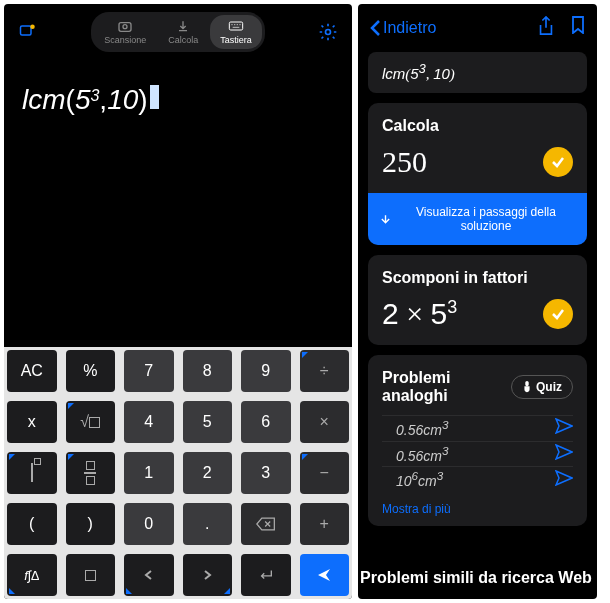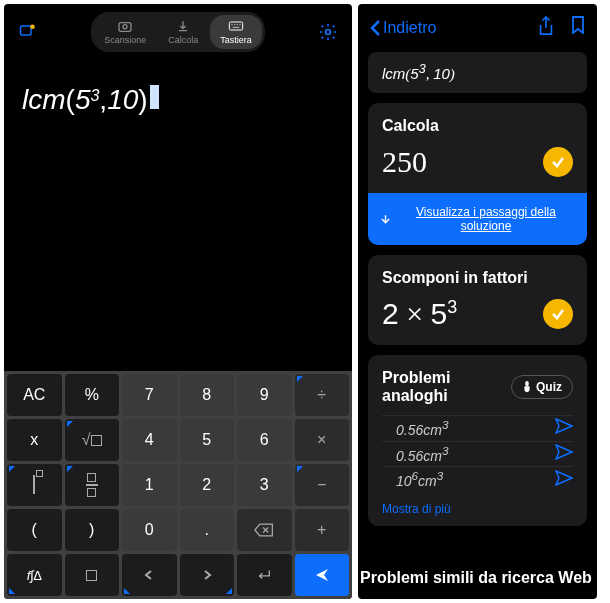--- a/index.html
+++ b/index.html
@@ -13,21 +13,21 @@
 .top-icon { width: 20px; height: 20px; display: flex; align-items: center; justify-content: center; }
 .mode-tabs { display: flex; background: #1c1c1e; border-radius: 18px; padding: 3px; gap: 2px; }
 .mode-tab { display: flex; flex-direction: column; align-items: center; padding: 4px 10px; border-radius: 14px; font-size: 9px; color: #888; }
 .mode-tab.active { background: #3a3a3c; color: #fff; }
 .mode-tab svg { width: 16px; height: 14px; margin-bottom: 2px; }
 .input-area { flex: 1; padding: 24px 18px; }
 .expr { font-family: 'Times New Roman', serif; font-style: italic; font-size: 28px; color: #fff; display: flex; align-items: baseline; }
 .sup { font-size: 16px; vertical-align: super; position: relative; top: -8px; }
 .cursor { display: inline-block; width: 9px; height: 24px; background: #cfe5ff; margin-left: 2px; }
 
-.keypad { display: grid; grid-template-columns: repeat(6, 1fr); gap: 3px; padding: 3px; background: #404040; }
+.keypad { display: grid; grid-template-columns: repeat(6, 1fr); gap: 9px; padding: 3px; background: #e5e5e5; }
 .key { background: #2c2c2e; color: #fff; height: 42px; display: flex; align-items: center; justify-content: center; font-size: 16px; border-radius: 4px; position: relative; }
 .key.dark { background: #1c1c1e; }
 .key.num { background: #3a3a3d; }
 .key.op { background: #2c2c2e; color: #aaa; }
 .key.blue { background: #0d6efd; }
 .key .tri { position: absolute; width: 0; height: 0; border-style: solid; }
 .key .tri.tl { top: 2px; left: 2px; border-width: 6px 6px 0 0; border-color: #0d6efd transparent transparent transparent; }
 .key .tri.bl { bottom: 2px; left: 2px; border-width: 6px 0 0 6px; border-color: transparent transparent transparent #0d6efd; }
 .key .tri.br { bottom: 2px; right: 2px; border-width: 0 0 6px 6px; border-color: transparent transparent #0d6efd transparent; }
 .sq { width: 11px; height: 11px; border: 1.5px solid #aaa; }
@@ -41,21 +41,21 @@
 .nav-bar { display: flex; align-items: center; justify-content: space-between; padding: 10px 12px; height: 48px; }
 .back { display: flex; align-items: center; color: #0d6efd; font-size: 16px; gap: 2px; }
 .nav-icons { display: flex; gap: 16px; }
 .content { flex: 1; padding: 0 10px; display: flex; flex-direction: column; gap: 10px; overflow: hidden; }
 .expr-small { background: #1c1c1e; border-radius: 8px; padding: 10px 14px; font-family: 'Times New Roman', serif; font-style: italic; font-size: 15px; color: #fff; }
 .card { background: #1c1c1e; border-radius: 10px; padding: 14px; }
 .card-title { color: #fff; font-size: 16px; font-weight: 600; margin-bottom: 10px; display: flex; justify-content: space-between; align-items: center; }
 .result-row { display: flex; justify-content: space-between; align-items: center; }
 .result-val { font-family: 'Times New Roman', serif; font-size: 30px; color: #fff; }
 .check-badge { width: 30px; height: 30px; background: #f5b700; border-radius: 50%; display: flex; align-items: center; justify-content: center; }
-.steps-btn { background: #0d6efd; color: #fff; text-align: center; padding: 12px; font-size: 12px; border-radius: 0 0 10px 10px; margin: 14px -14px -14px -14px; display: flex; align-items: center; justify-content: center; gap: 6px; text-decoration: underline; }
+.steps-btn { background: #0d6efd; color: #fff; text-align: center; padding: 12px; font-size: 12px; border-radius: 0 0 10px 10px; margin: 14px -14px -14px -14px; display: flex; align-items: center; justify-content: center; gap: 6px; }
 .quiz-btn { border: 1px solid #555; border-radius: 14px; padding: 4px 10px; font-size: 12px; color: #fff; display: flex; align-items: center; gap: 4px; }
 .problem-row { display: flex; justify-content: space-between; align-items: center; padding: 2px 0; border-top: 1px solid #2c2c2e; }
 .problem-row:first-of-type { border-top: none; }
 .problem-expr { font-family: 'Times New Roman', serif; font-style: italic; font-size: 14px; color: #ccc; padding-left: 14px; }
 .send-icon { color: #0d6efd; }
 .show-more { color: #0d6efd; font-size: 12px; padding-top: 10px; }
 .footer-title { color: #fff; font-size: 16px; font-weight: 600; padding: 12px 2px; }
 </style>
 </head>
 <body>

